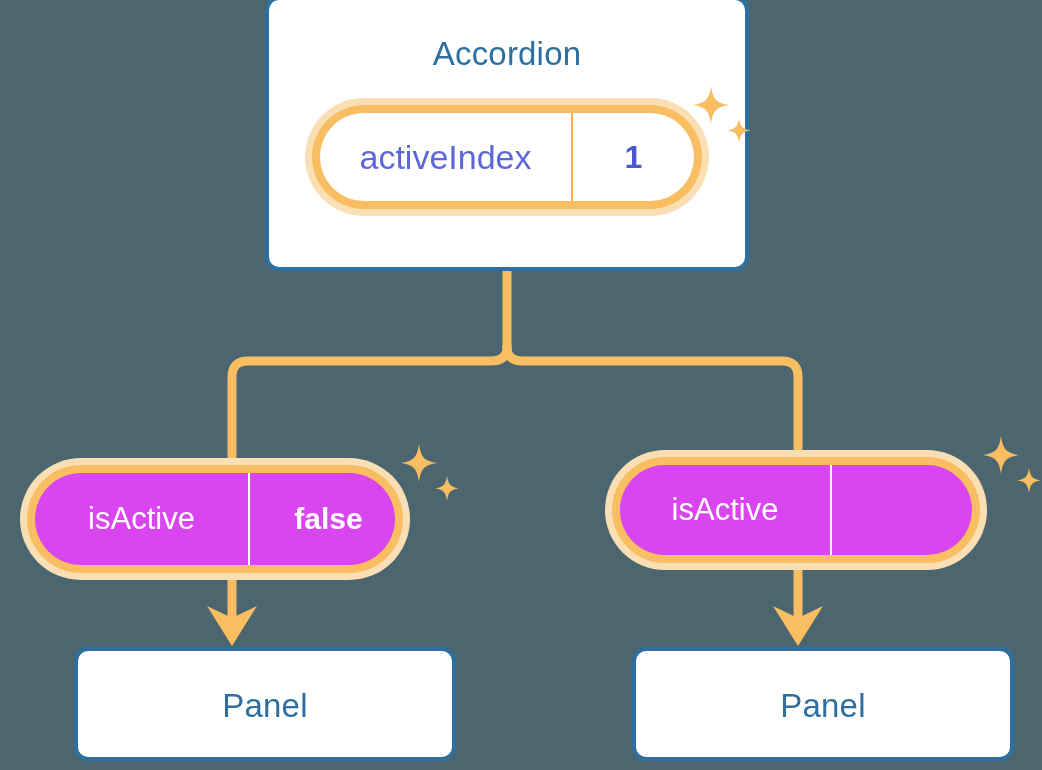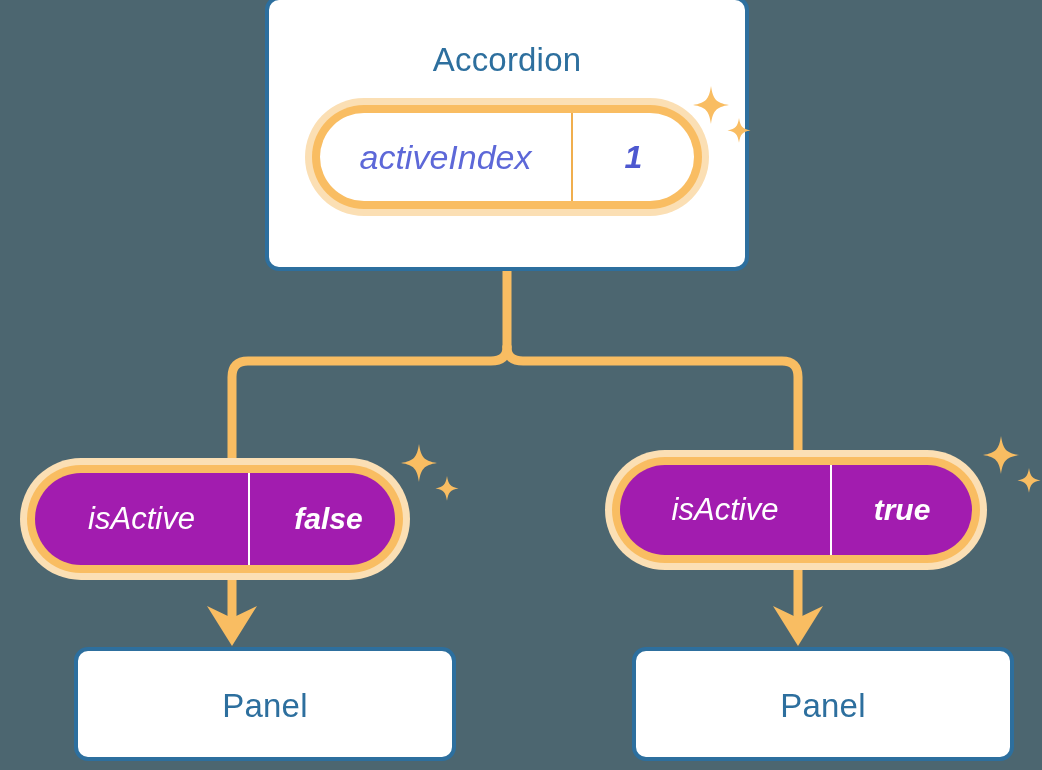--- a/index.html
+++ b/index.html
@@ -47,21 +47,21 @@
     white-space: nowrap;
   }
 
   #accordion-card {
     left: 265px;
     top: -4px;
     width: 484px;
     height: 275px;
   }
   #accordion-card .card-title {
-    top: 41px;
+    top: 35px;
   }
 
   .panel-card {
     top: 647px;
     width: 382px;
     height: 114px;
     margin-left: 32px;
   }
   .panel-card .card-title {
     top: 36px;
@@ -74,21 +74,20 @@
     position: absolute;
     display: flex;
     align-items: center;
     justify-content: center;
     box-sizing: border-box;
     border-radius: 999px;
     
     background: #fbdfb4;
     padding: 7px;
     z-index: 6;
-    font-style: italic;
   }
   .pill-ring {
     border-radius: 999px;
     background: #f9bd62;
     padding: 8px;
     width: 100%;
     height: 100%;
     box-sizing: border-box;
     display: flex;
   }
@@ -123,21 +122,21 @@
     border-right: 2px solid #f0ae4e;
   }
   #pill-active-index .pill-val {
     flex: 1;
     color: #4d58d0;
     font-size: 32px;
     font-weight: 700;
   }
 
   
-  .pill-purple .pill-body { background: #a21caf; }
+  .pill-purple .pill-body { background: #d946ef; }
   .pill-purple .pill-key {
     color: #ffffff;
     font-size: 31px;
     font-weight: 400;
     border-right: 2px solid #ffffff;
   }
   .pill-purple .pill-val {
     color: #ffffff;
     font-size: 30px;
     font-weight: 700;
@@ -219,21 +218,20 @@
 
   <svg class="sparkle" style="left:400px; top:444px; width:60px; height:62px;" viewBox="0 0 60 62" xmlns="http://www.w3.org/2000/svg">
     <path d="M19,0 C21,13 24,17 37,19 C24,21 21,25 19,38 C17,25 14,21 1,19 C14,17 17,13 19,0 Z" fill="#f9bd62"></path>
     <path d="M47,32 C48.4,40.5 50.2,43 58.5,44.4 C50.2,45.8 48.4,48.3 47,56.8 C45.6,48.3 43.8,45.8 35.5,44.4 C43.8,43 45.6,40.5 47,32 Z" fill="#f9bd62"></path>
   </svg>
 
   <div class="pill-wrap pill-purple" id="pill-is-active-true">
     <div class="pill-ring">
       <div class="pill-body">
         <div class="pill-key">isActive</div>
-        <div class="pill-val">true</div>
       </div>
     </div>
   </div>
 
   <svg class="sparkle" style="left:982px; top:436px; width:60px; height:62px;" viewBox="0 0 60 62" xmlns="http://www.w3.org/2000/svg">
     <path d="M19,0 C21,13 24,17 37,19 C24,21 21,25 19,38 C17,25 14,21 1,19 C14,17 17,13 19,0 Z" fill="#f9bd62"></path>
     <path d="M47,32 C48.4,40.5 50.2,43 58.5,44.4 C50.2,45.8 48.4,48.3 47,56.8 C45.6,48.3 43.8,45.8 35.5,44.4 C43.8,43 45.6,40.5 47,32 Z" fill="#f9bd62"></path>
   </svg>
 
   <div class="card panel-card" id="panel-card-left">

